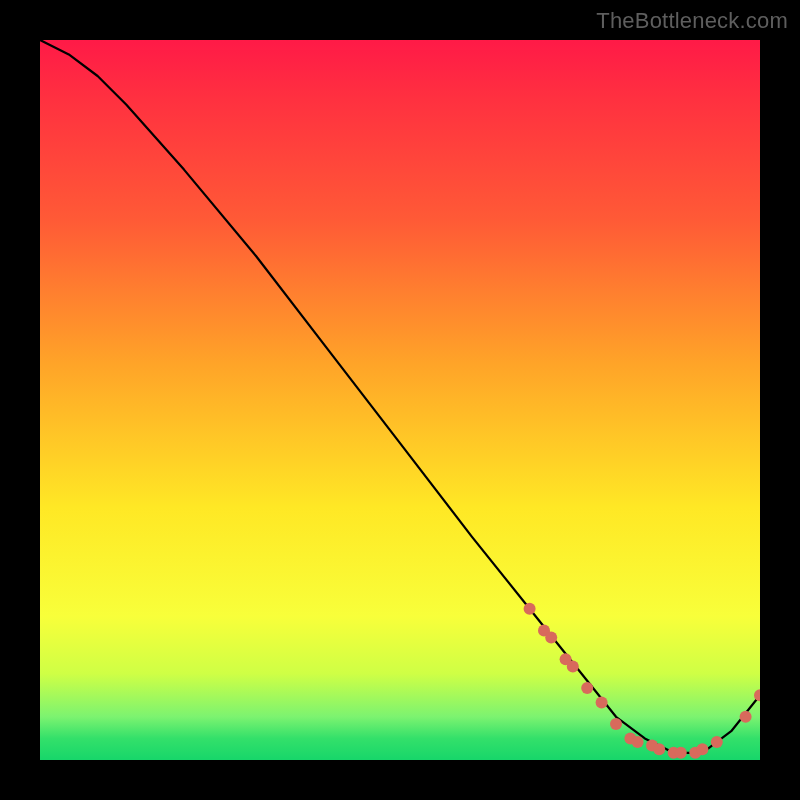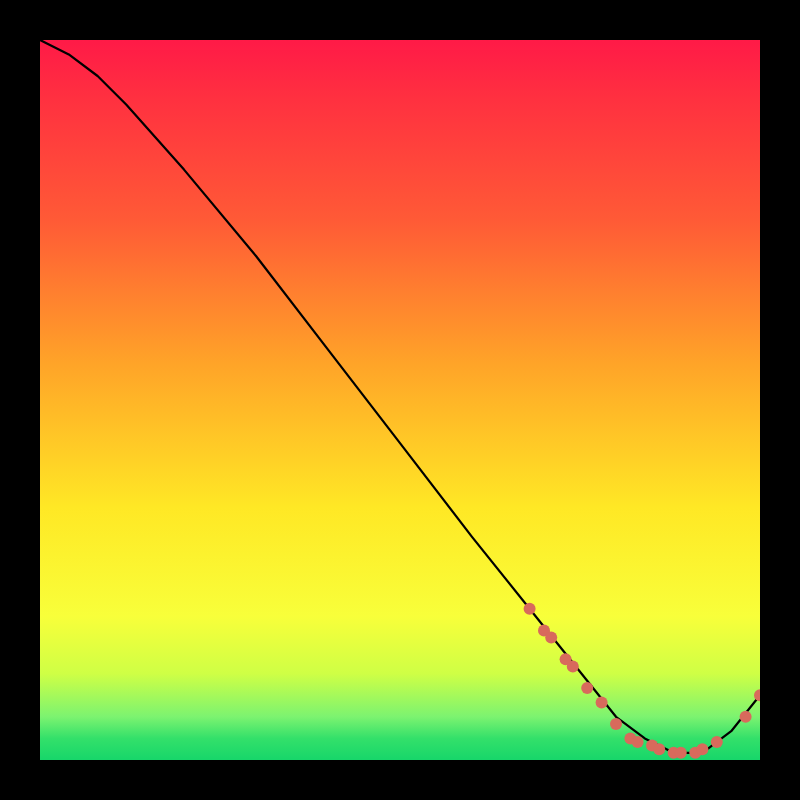--- a/index.html
+++ b/index.html
@@ -52,20 +52,21 @@
     position: absolute;
     left: 0; top: 0;
     width: 100%;
     height: 100%;
   }
 </style>
 </head>
 <body>
 
 <div class="outer">
+  <div class="watermark">TheBottleneck.com</div>
 
   <div class="plot">
     <svg class="curve" viewBox="0 0 720 720" preserveAspectRatio="none">
       <path id="curve-path" fill="none" stroke="#000000" stroke-width="2.2" stroke-linecap="round" stroke-linejoin="round" d="M0.0 0.0 L28.8 14.4 L57.6 36.0 L86.4 64.8 L144.0 129.6 L216.0 216.0 L288.0 309.6 L360.0 403.2 L432.0 496.8 L489.6 568.8 L518.4 604.8 L547.2 640.8 L576.0 676.8 L604.8 698.4 L633.6 712.8 L662.4 712.8 L691.2 691.2 L720.0 655.2 "></path>
       <g id="marker-group">
           <circle cx="489.6" cy="568.8" r="6" fill="#d86a5c"></circle>
           <circle cx="504.0" cy="590.4" r="6" fill="#d86a5c"></circle>
           <circle cx="511.2" cy="597.6" r="6" fill="#d86a5c"></circle>
           <circle cx="525.6" cy="619.2" r="6" fill="#d86a5c"></circle>
           <circle cx="532.8" cy="626.4" r="6" fill="#d86a5c"></circle>

